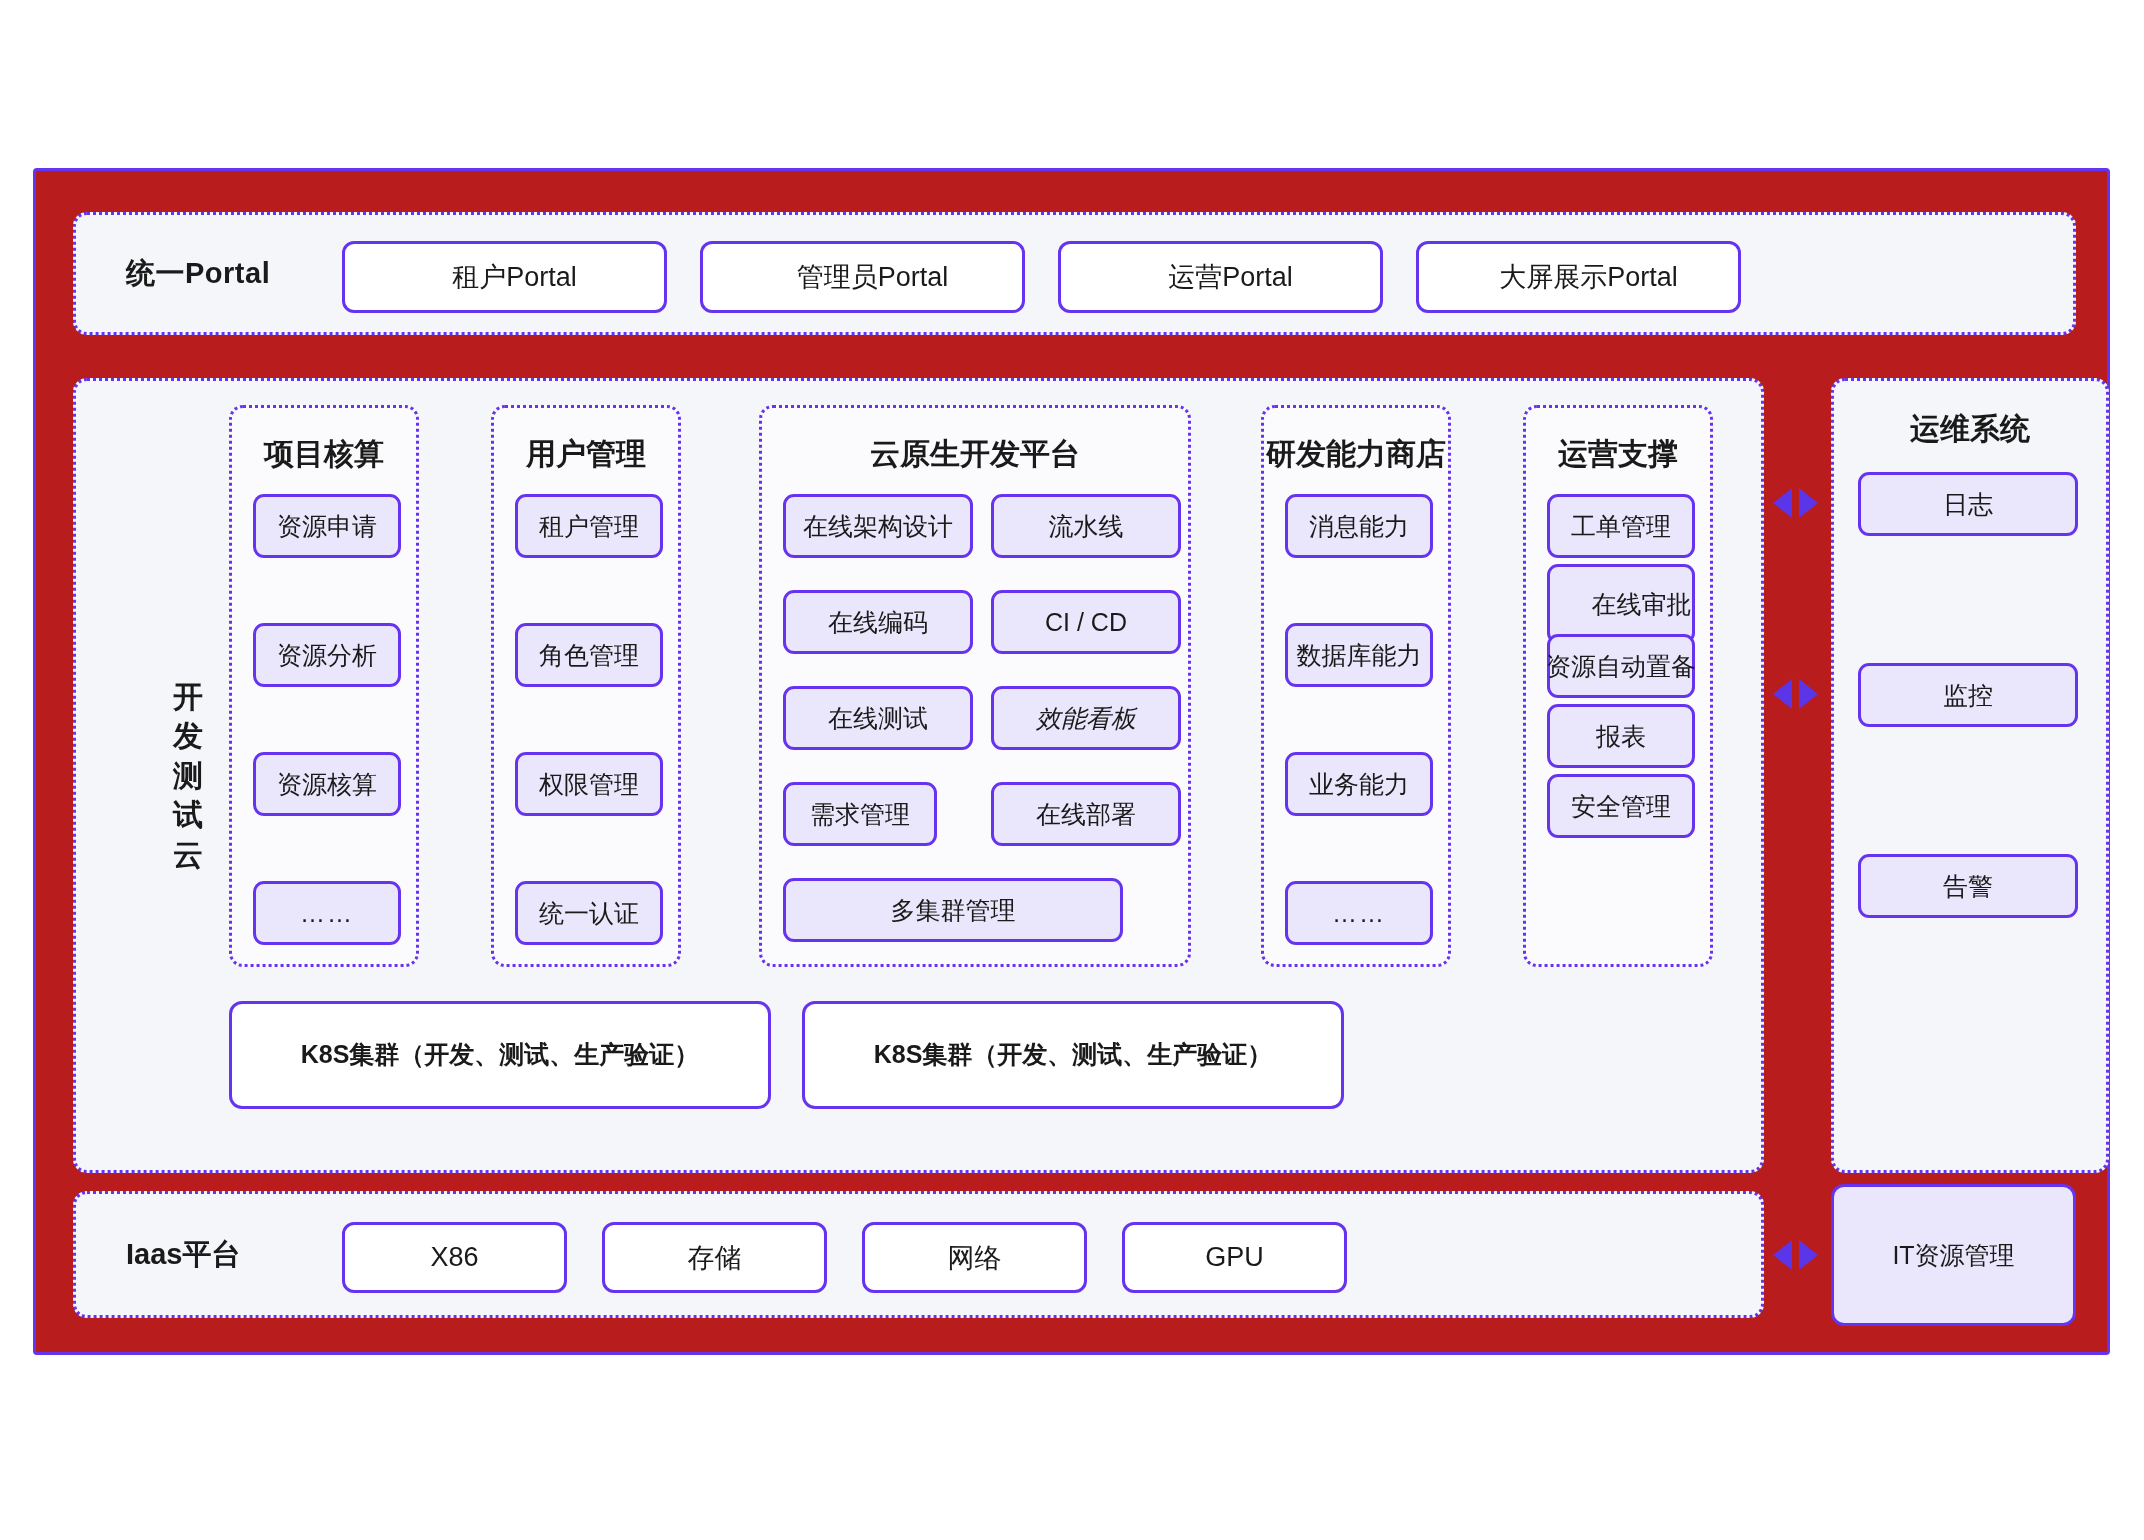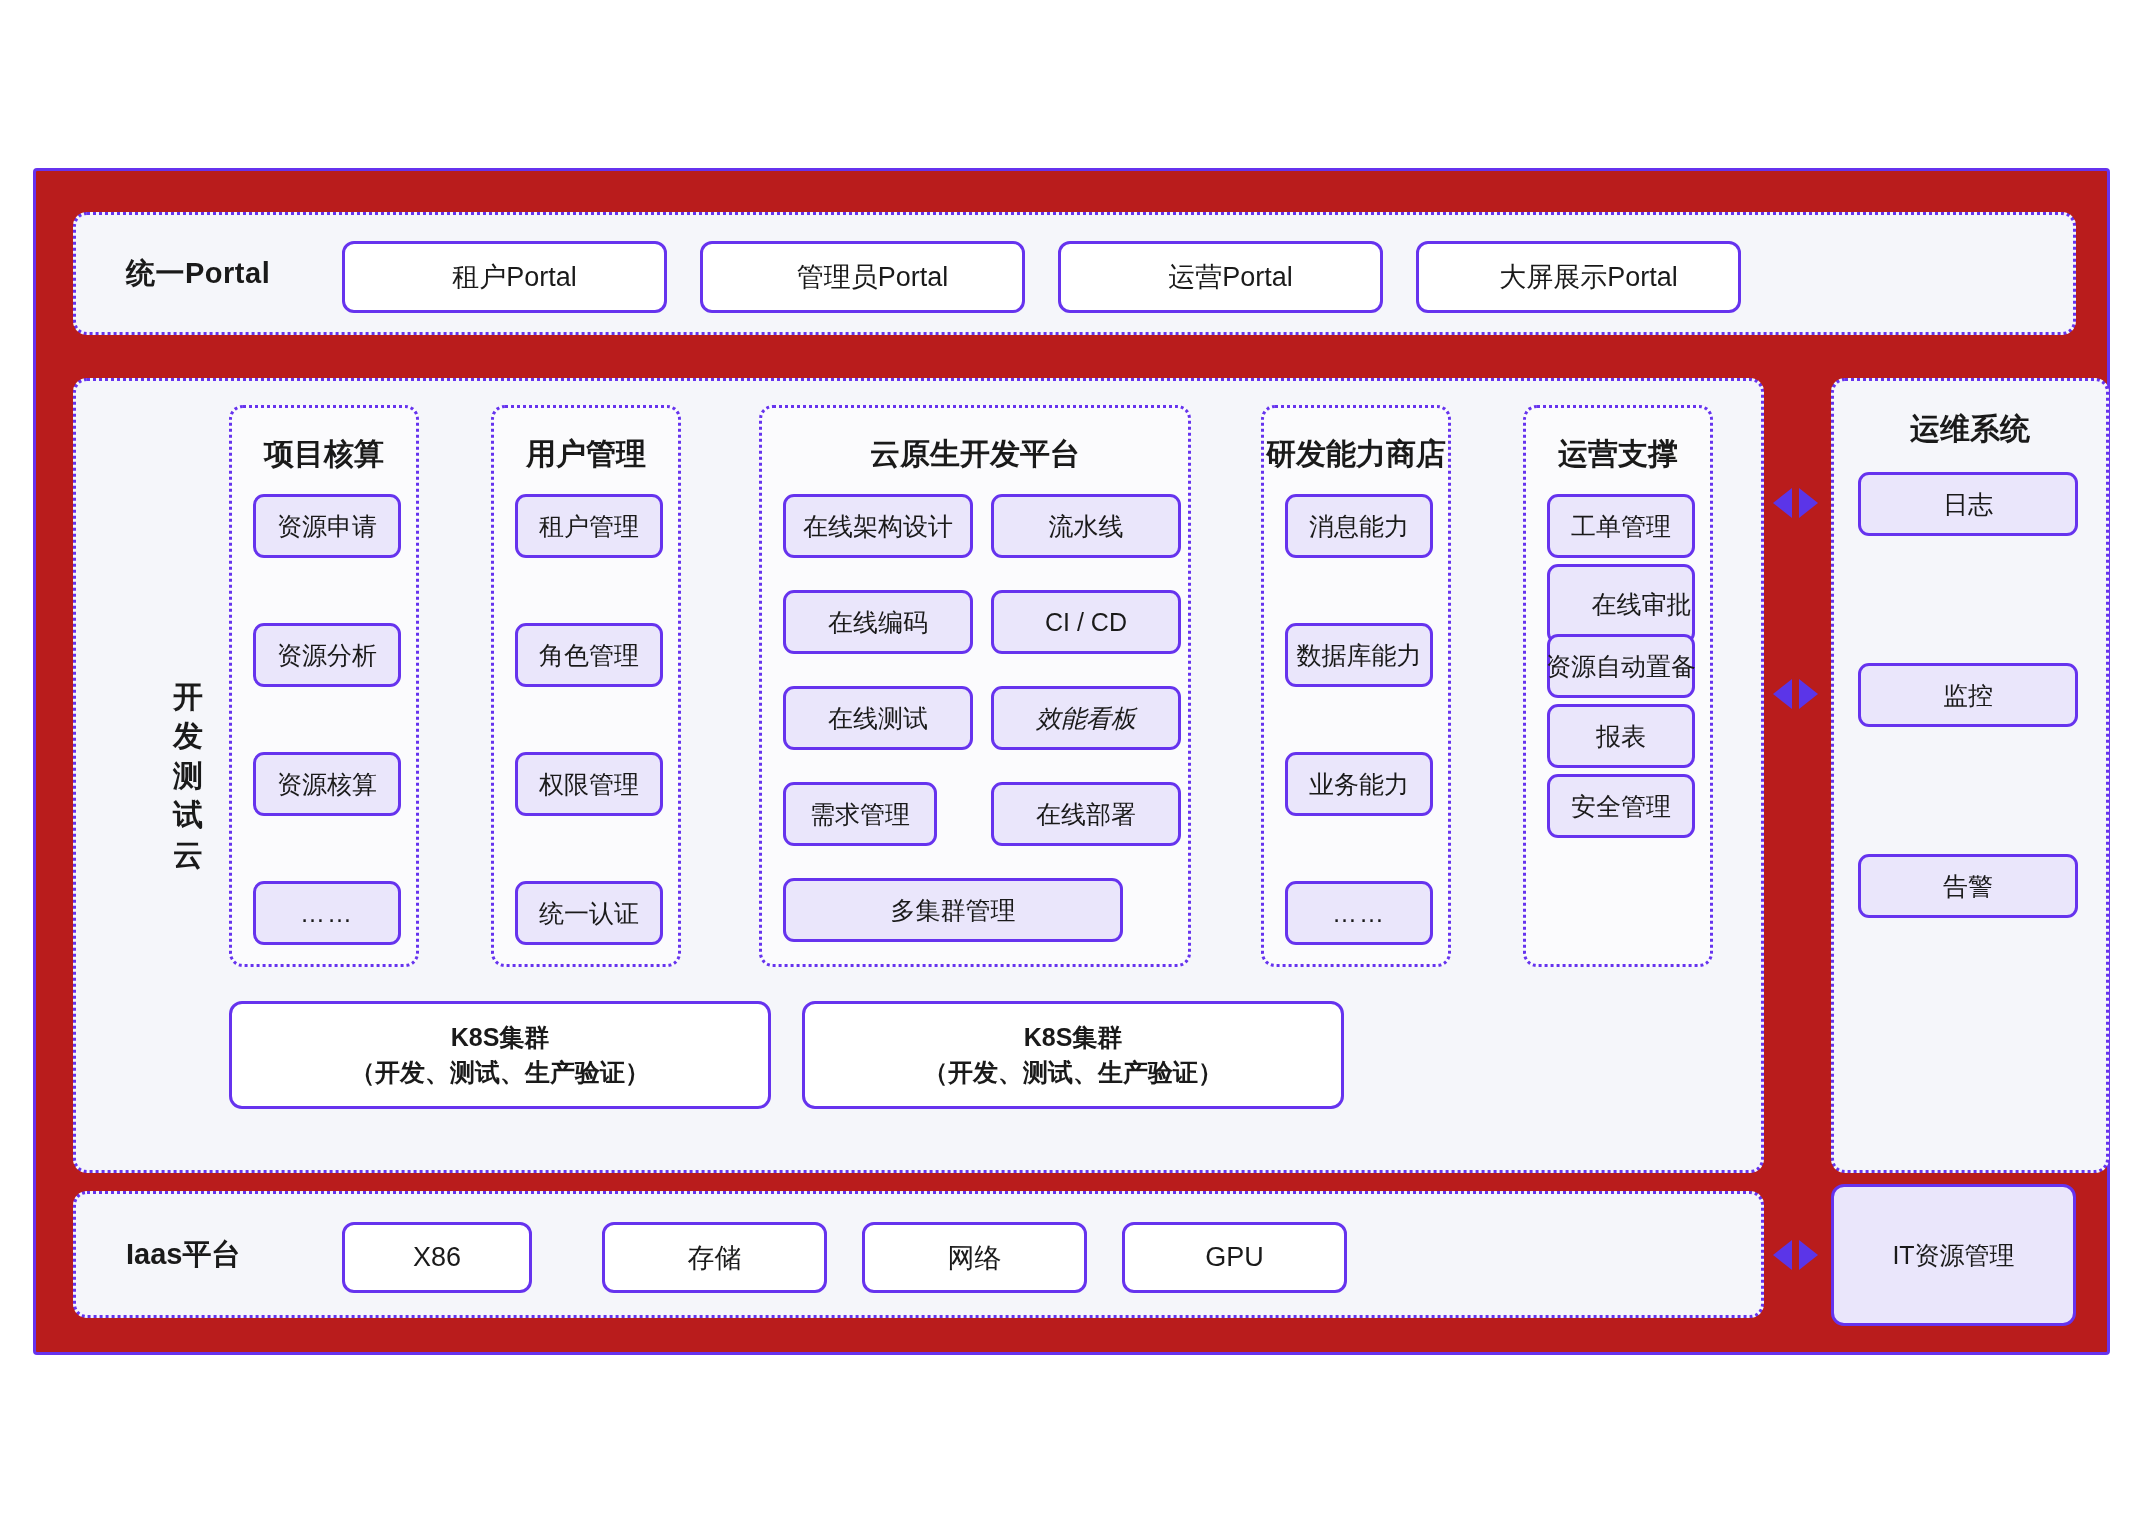--- a/index.html
+++ b/index.html
@@ -59,21 +59,21 @@
     border-radius:11px;box-sizing:border-box;
     display:flex;align-items:center;justify-content:center;
     font-size:25px;color:#1a1a1a;white-space:nowrap;
   }
   .cell.ellipsis{letter-spacing:2px;font-size:25px;}
 
   
   .k8s{
     position:absolute;background:#ffffff;border:3px solid #6633ee;
     border-radius:13px;box-sizing:border-box;
-    display:flex;flex-direction:column;align-items:center;justify-content:center;
+    display:flex;align-items:center;justify-content:center;
     font-size:25px;font-weight:bold;line-height:1.42;text-align:center;
   }
 
   
   .ops-panel{left:1795px;top:207px;width:278px;height:795px;background:#f5f6fa;}
   .ops-title{
     position:absolute;left:0;right:0;top:28px;text-align:center;
     font-size:30px;font-weight:bold;
   }
 
@@ -191,21 +191,21 @@
     <span class="tri left"></span>
     <span class="tri right"></span>
   </div>
   <div class="arrows" style="left:1737px;top:508px;">
     <span class="tri left"></span>
     <span class="tri right"></span>
   </div>
 
   <div class="dotted iaas-band">
     <div class="iaas-label">Iaas平台</div>
-    <div class="iaas-btn" style="left:266px;width:190px;">X86</div>
+    <div class="iaas-btn" style="left:266px;width:225px;">X86</div>
     <div class="iaas-btn" style="left:526px;width:225px;">存储</div>
     <div class="iaas-btn" style="left:786px;width:225px;">网络</div>
     <div class="iaas-btn" style="left:1046px;width:225px;">GPU</div>
   </div>
 
   <div class="it-res">IT资源管理</div>
 
   <div class="arrows" style="left:1737px;top:1069px;">
     <span class="tri left"></span>
     <span class="tri right"></span>

